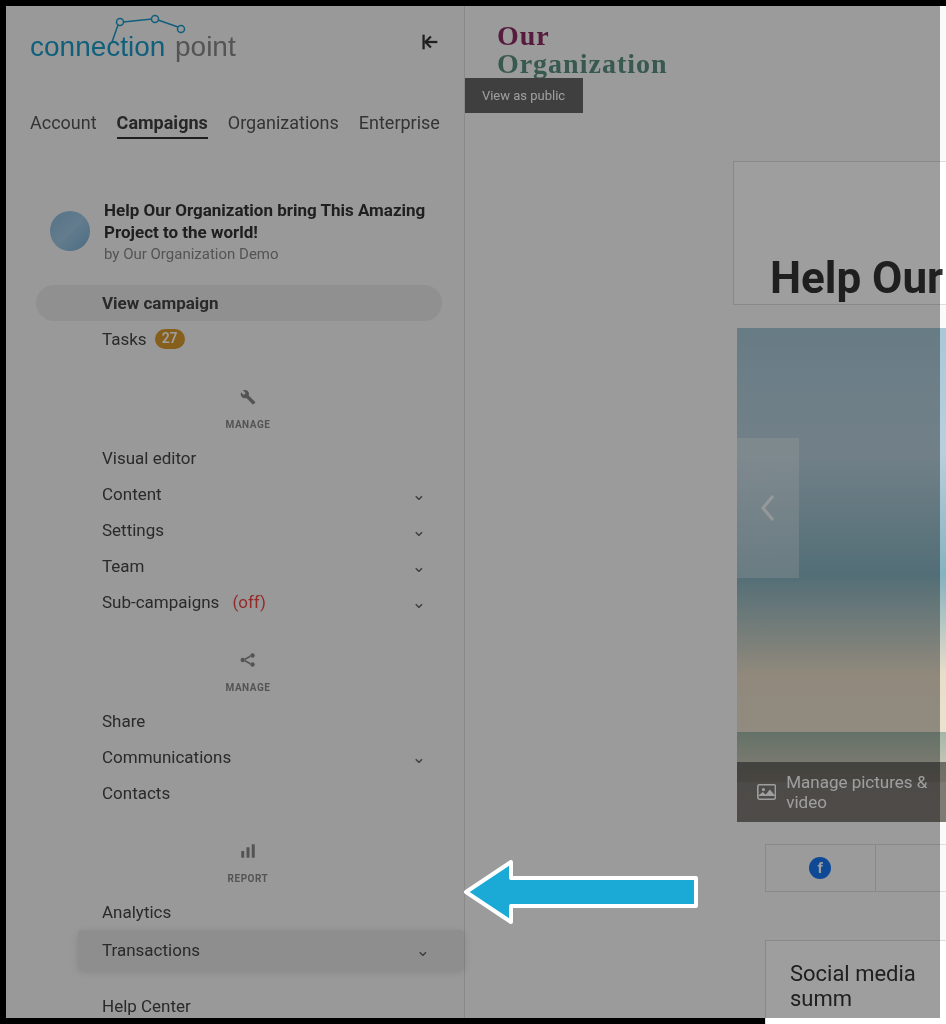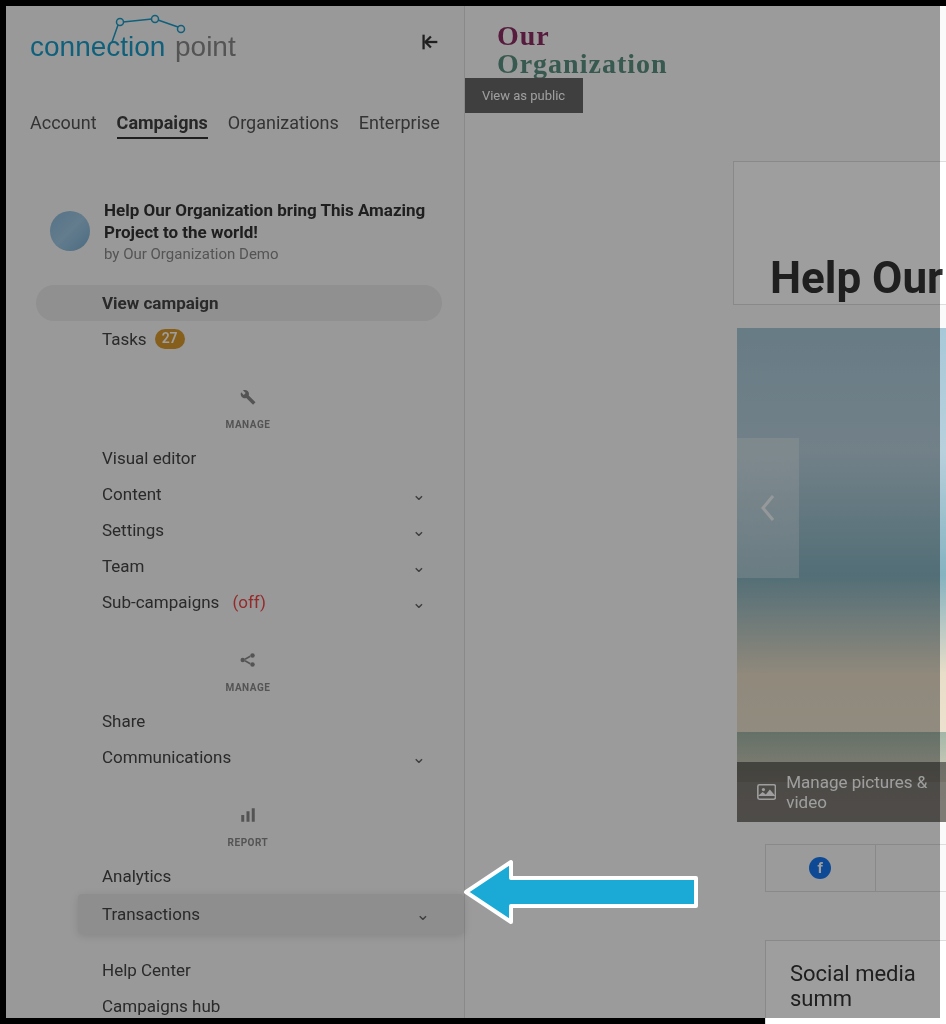--- a/index.html
+++ b/index.html
@@ -396,20 +396,23 @@
       </span>
       <span>MANAGE</span>
     </div>
     <div class="nav-item">
       <span>Share</span>
     </div>
     <div class="nav-item">
       <span>Communications</span>
       <span class="expand">⌄</span>
     </div>
+    <div class="nav-item">
+      <span>Contacts</span>
+    </div>
 
     <div class="section-header">
       <span class="section-icon">
         <svg width="18" height="18" viewBox="0 0 24 24" fill="#888">
             <rect x="3" y="12" width="4" height="9"></rect>
             <rect x="10" y="7" width="4" height="14"></rect>
             <rect x="17" y="3" width="4" height="18"></rect>
           </svg>
       </span>
       <span>REPORT</span>

